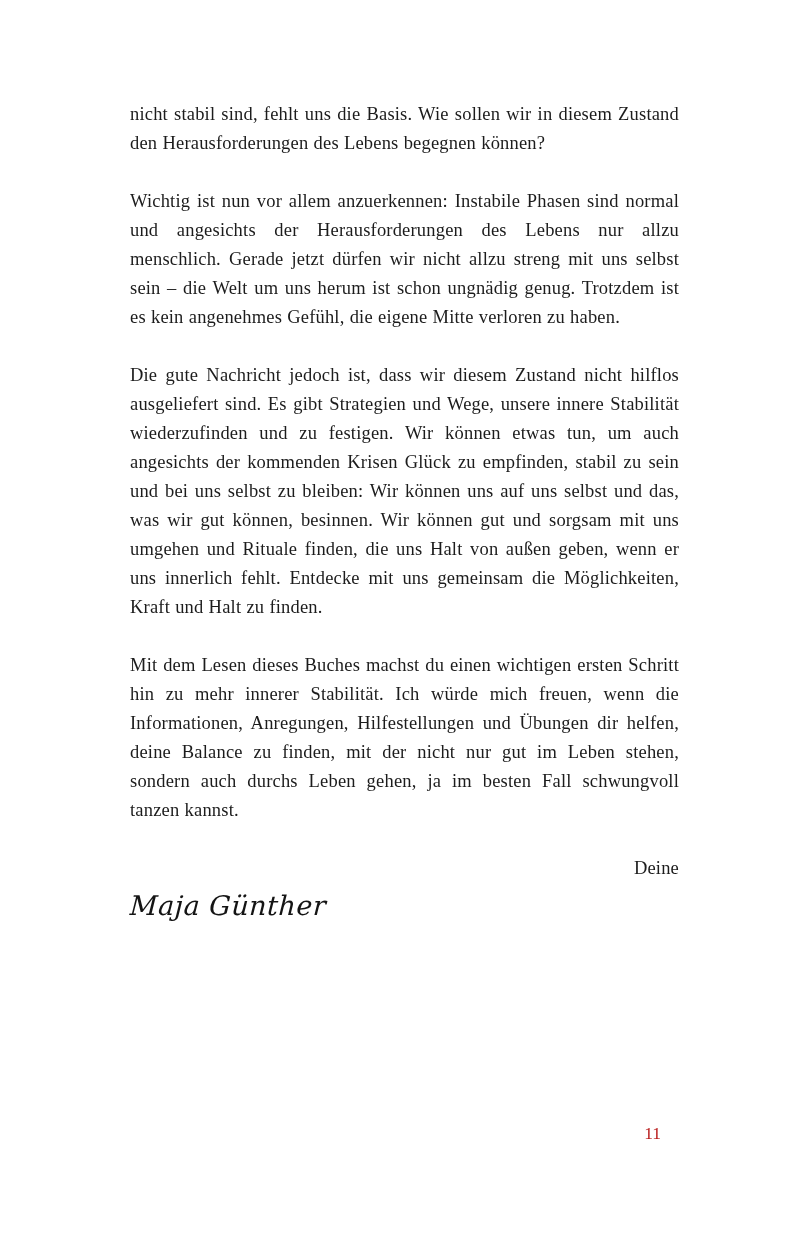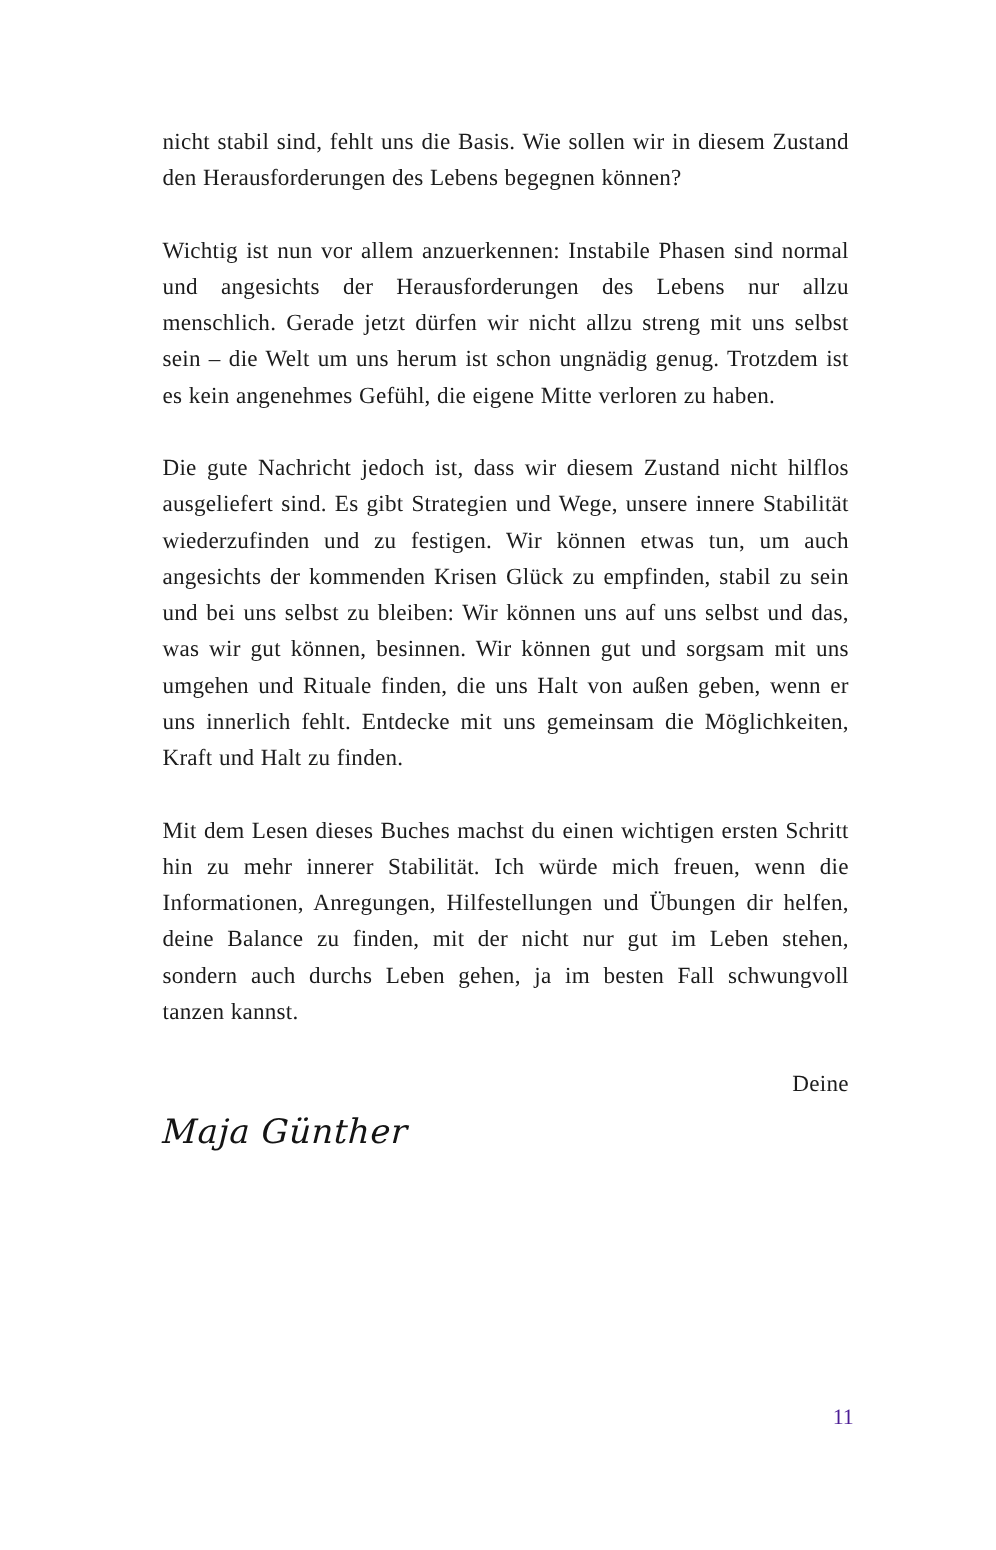--- a/index.html
+++ b/index.html
@@ -43,24 +43,24 @@
       font-size: 27px;
       line-height: 34px;
       letter-spacing: 0.5px;
       transform: skewX(-3deg);
       transform-origin: left center;
       color: #141414;
     }
     .page-number {
       position: absolute;
       top: 1122px;
-      right: 114px;
+      right: 136px;
       font-size: 17.5px;
       line-height: 22px;
-      color: #4c1d95;
+      color: #b91c1c;
     }
   </style>
 </head>
 <body>
 
 <div class="page">
   <div class="text-block">
     <p>nicht stabil sind, fehlt uns die Basis. Wie sollen wir in diesem Zustand den Herausforderungen des Lebens begegnen können?</p>
     <p>Wichtig ist nun vor allem anzuerkennen: Instabile Phasen sind normal und angesichts der Herausforderungen des Lebens nur allzu menschlich. Gerade jetzt dürfen wir nicht allzu streng mit uns selbst sein – die Welt um uns herum ist schon ungnädig genug. Trotzdem ist es kein angenehmes Gefühl, die eigene Mitte verloren zu haben.</p>
     <p>Die gute Nachricht jedoch ist, dass wir diesem Zustand nicht hilflos ausgeliefert sind. Es gibt Strategien und Wege, unsere innere Stabilität wiederzufinden und zu festigen. Wir können etwas tun, um auch angesichts der kommenden Krisen Glück zu empfinden, stabil zu sein und bei uns selbst zu bleiben: Wir können uns auf uns selbst und das, was wir gut können, besinnen. Wir können gut und sorgsam mit uns umgehen und Rituale finden, die uns Halt von außen geben, wenn er uns innerlich fehlt. Entdecke mit uns gemeinsam die Möglichkeiten, Kraft und Halt zu finden.</p>

